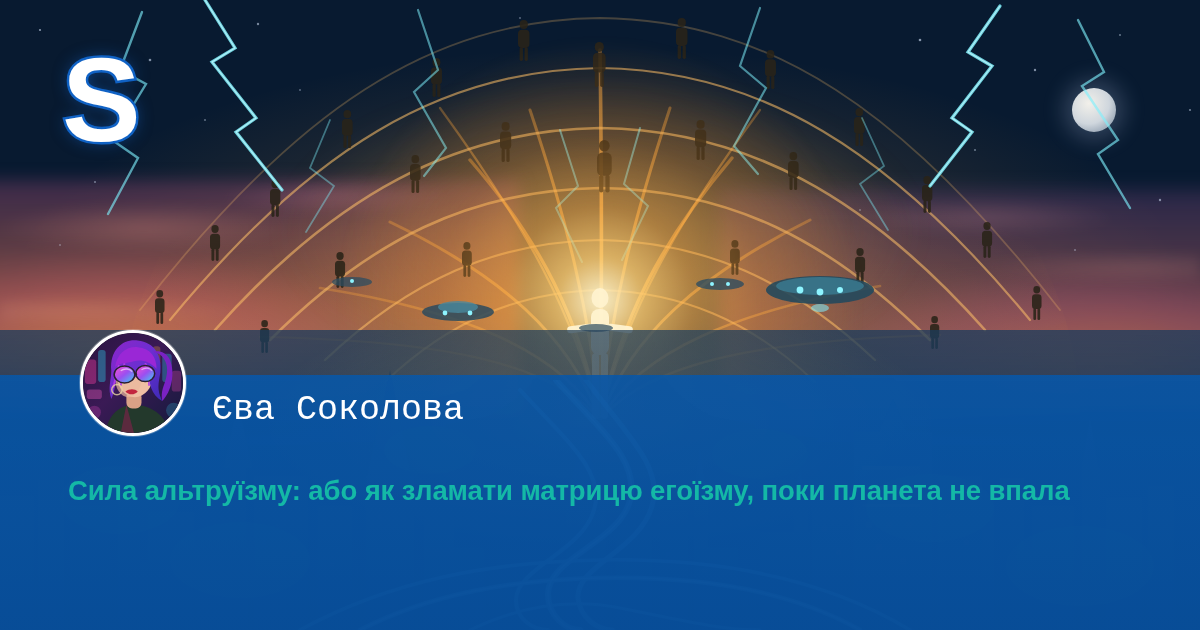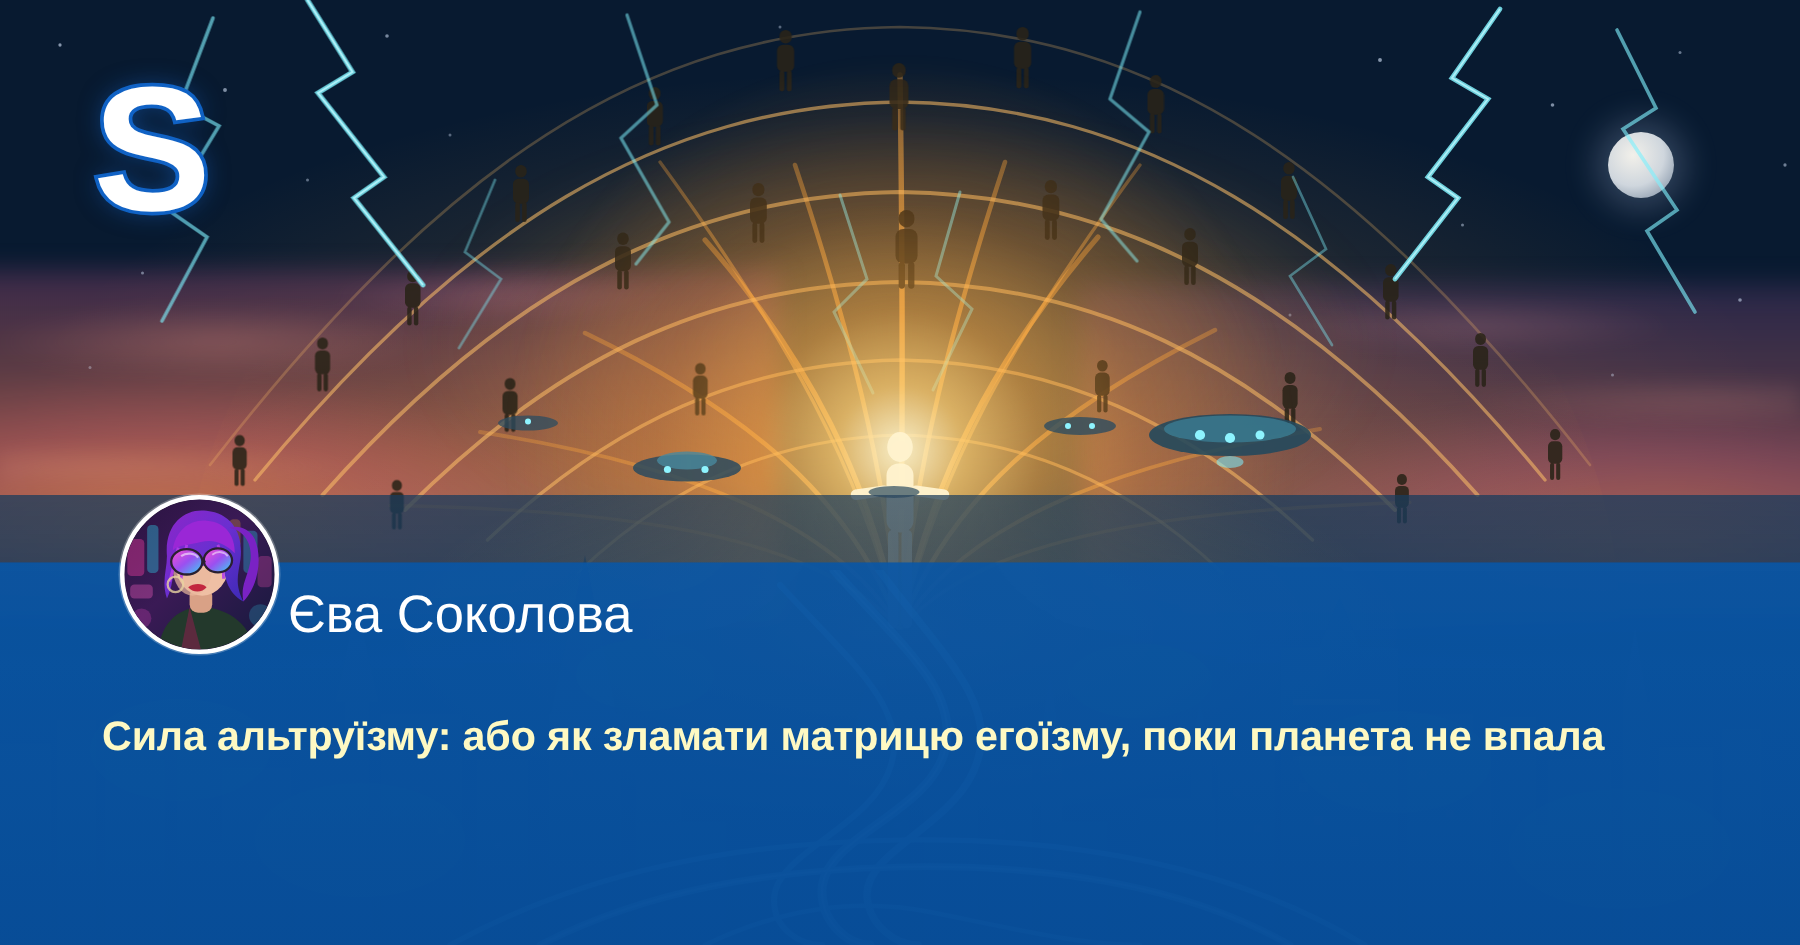--- a/index.html
+++ b/index.html
@@ -111,27 +111,27 @@
   .avatar {
     position:absolute; left:80px; top:330px; width:106px; height:106px;
     border-radius:50%; border:3px solid #ffffff; overflow:hidden; z-index:5;
     box-shadow:0 0 0 1px rgba(255,255,255,.25);
     background:#2a1a3a;
   }
   .avatar svg { display:block; width:100%; height:100%; }
 
   
   .author {
-    position:absolute; left:192px; top:388px; z-index:6;
+    position:absolute; left:212px; top:388px; z-index:6;
     font-size:35px; font-weight:400; color:#ffffff; line-height:44px;
-    font-family:Liberation Sans, sans-serif; white-space:nowrap;
+    font-family:Liberation Mono, monospace; white-space:nowrap;
   }
   .headline {
     position:absolute; left:68px; top:473px; width:1090px; z-index:6;
-    font-size:27.5px; font-weight:700; color:#fef9c3; line-height:36px;
+    font-size:27.5px; font-weight:700; color:#14b8a6; line-height:36px;
     font-family:"Liberation Sans", sans-serif; letter-spacing:-.1px;
   }
 </style>
 </head>
 <body>
 
 <div class="card">
 
   <div class="art">
 

